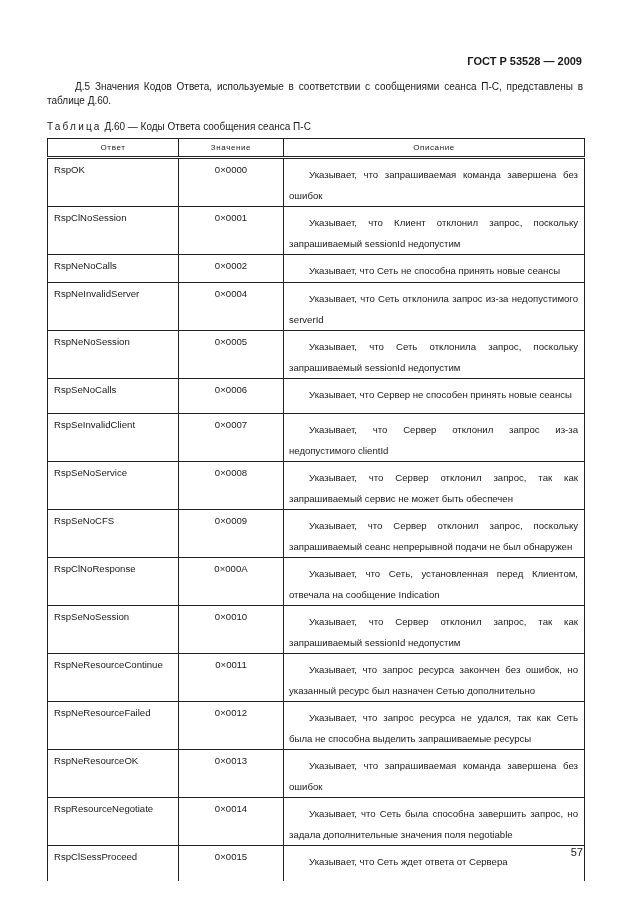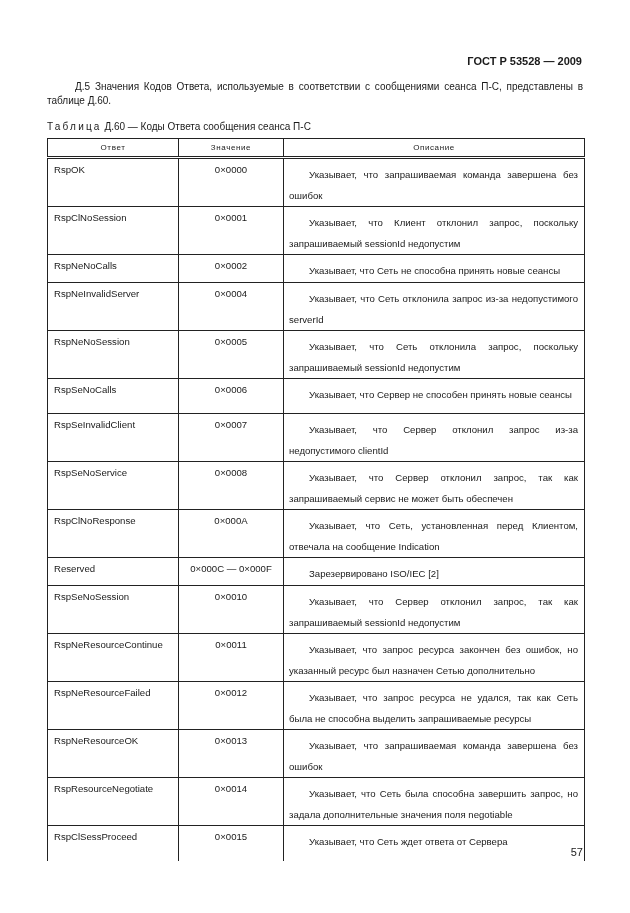--- a/index.html
+++ b/index.html
@@ -109,29 +109,29 @@
     <tr class="h2">
       <td class="name">RspSeInvalidClient</td>
       <td class="value">0×0007</td>
       <td class="desc">Указывает, что Сервер отклонил запрос из-за недопустимого clientId</td>
     </tr>
     <tr class="h2">
       <td class="name">RspSeNoService</td>
       <td class="value">0×0008</td>
       <td class="desc">Указывает, что Сервер отклонил запрос, так как запрашиваемый сервис не может быть обеспечен</td>
     </tr>
+    <tr class="h3">
+      <td class="name">RspSeNoCFS</td>
+      <td class="value">0×0009</td>
+      <td class="desc">Указывает, что Сервер отклонил запрос, поскольку запрашиваемый сеанс непрерывной подачи не был обнаружен</td>
+    </tr>
     <tr class="h2">
       <td class="name">RspClNoResponse</td>
       <td class="value">0×000A</td>
       <td class="desc">Указывает, что Сеть, установленная перед Клиентом, отвечала на сообщение Indication</td>
-    </tr>
-    <tr class="h1">
-      <td class="name">Reserved</td>
-      <td class="value">0×000C — 0×000F</td>
-      <td class="desc">Зарезервировано ISO/IEC [2]</td>
     </tr>
     <tr class="h2">
       <td class="name">RspSeNoSession</td>
       <td class="value">0×0010</td>
       <td class="desc">Указывает, что Сервер отклонил запрос, так как запрашиваемый sessionId недопустим</td>
     </tr>
     <tr class="h2">
       <td class="name">RspNeResourceContinue</td>
       <td class="value">0×0011</td>
       <td class="desc">Указывает, что запрос ресурса закончен без ошибок, но указанный ресурс был назначен Сетью дополнительно</td>

